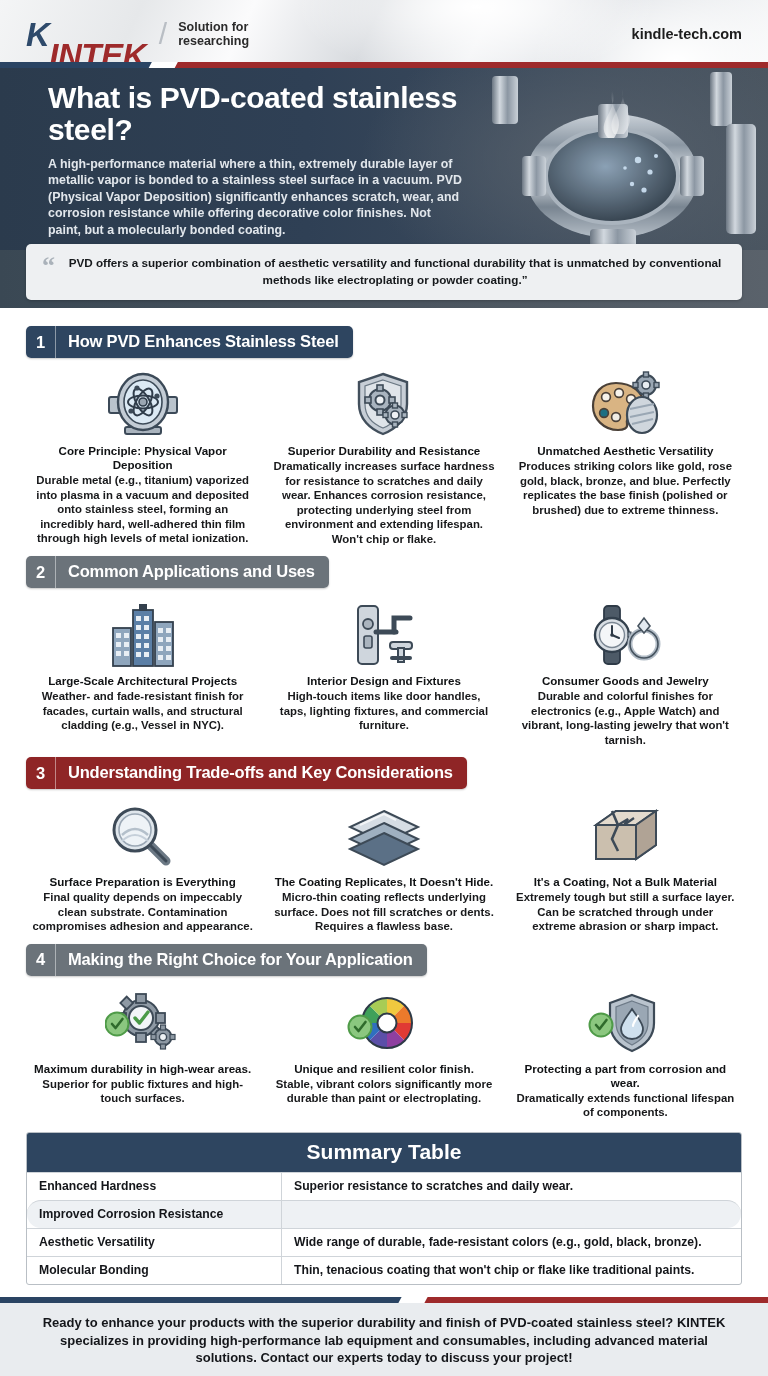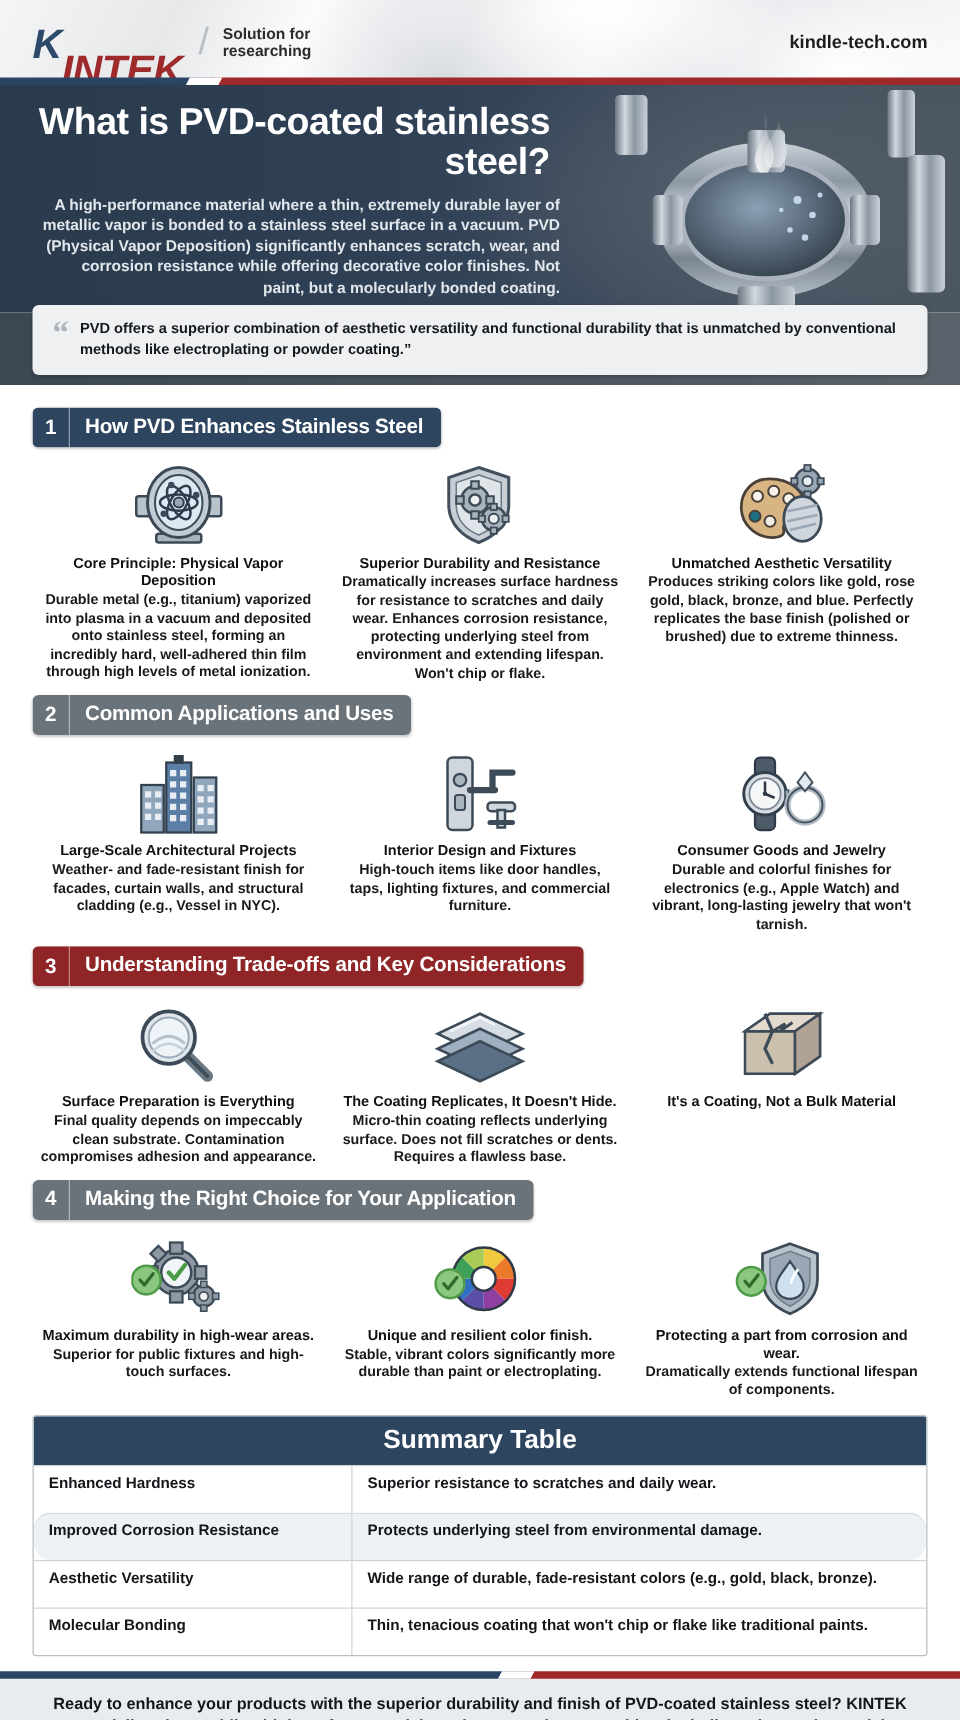--- a/index.html
+++ b/index.html
@@ -39,22 +39,21 @@
   .rule .red  { position:absolute; left:168px; top:0; right:0; height:7px; background:#9e2a2b; }
   .rule .notch{ position:absolute; left:150px; top:0; width:26px; height:7px; background:#ffffff; transform:skewX(-28deg); }
 
   
   .hero {
     position:relative; height:182px; width:100%;
     background:
       radial-gradient(ellipse 340px 200px at 78% 50%, #56606b 0%, rgba(60,70,82,0) 70%),
       linear-gradient(90deg,#2b3b4d 0%,#2f4055 40%,#3b4a5c 70%,#4a5560 100%);
     overflow:hidden;
-    padding: 14px 0 0 30px;
-    text-align: right;
+    padding: 14px 0 0 48px;
   }
   .hero-img {
     position:absolute; right:6px; top:-4px; width:300px; height:190px; opacity:0.96;
   }
   .hero h1 {
     position:relative; z-index:2;
     color:#ffffff; font-size:30px; line-height:1.06; font-weight:800;
     letter-spacing:-0.4px; max-width:410px;
   }
   .hero p {
@@ -67,21 +66,21 @@
   .quote-band { position:relative; height:58px; background:#3d4b58;
     background: linear-gradient(90deg,#3a4854 0%,#4b555f 55%,#5a626b 100%); }
   .quote {
     position:absolute; left:26px; right:26px; top:-6px;
     background:#eef0f2; border-radius:5px;
     padding:11px 16px 12px 16px;
     display:flex; gap:9px; align-items:flex-start;
     box-shadow:0 1px 3px rgba(0,0,0,.22);
   }
   .quote-mark { color:#aab2ba; font-size:26px; line-height:.85; font-weight:800; font-family:"Liberation Serif", serif; }
-  .quote-text { font-size:11.7px; line-height:1.42; color:#16191c; font-weight:600; }
+  .quote-text { font-size:11.7px; line-height:1.42; color:#16191c; font-weight:600;text-align:center; }
 
   
   .body { padding: 8px 26px 0 26px; }
 
   .sec-head {
     display:inline-flex; align-items:stretch; border-radius:5px; overflow:hidden;
     margin: 10px 0 6px 0; box-shadow:0 1px 2px rgba(0,0,0,.22);
   }
   .sec-num {
     width:30px; display:flex; align-items:center; justify-content:center;
@@ -105,21 +104,21 @@
   .table { margin-top:12px; border:1px solid #b9bfc5; border-radius:3px; overflow:hidden; }
   .table-title {
     background:#2e4560; color:#fff; text-align:center;
     font-size:21px; font-weight:800; padding:7px 0 8px 0;
   }
   .thead { display:grid; grid-template-columns:255px 1fr; background:#5a6b7d; }
   .thead div { color:#fff; font-size:12.4px; font-weight:700; text-align:center; padding:6px 0 7px 0; }
   .thead .th-prop { border-right:1px solid #98a4b0; }
   .trow { display:grid; grid-template-columns:255px 1fr; border-top:1px solid #cfd4d9; }
   .trow.alt { background:#eef1f4;border-radius:14px; }
-  .trow .c { font-size:12.2px; font-weight:600; color:#14161a; padding:6px 0 17px 12px; }
+  .trow .c { font-size:12.2px; font-weight:600; color:#14161a; padding:6px 0 7px 12px; }
   .trow .c1 { border-right:1px solid #cfd4d9; }
 
   
   .foot-rule { position:relative; height:6px; margin-top:12px; }
   .foot-rule .blue { position:absolute; left:0; top:0; width:420px; height:6px; background:#2a4463; }
   .foot-rule .red  { position:absolute; left:418px; top:0; right:0; height:6px; background:#9e2a2b; }
   .foot-rule .notch{ position:absolute; left:400px; top:0; width:26px; height:6px; background:#fff; transform:skewX(-28deg); }
 
   .cta { background:#e9ecef; padding:11px 40px 12px 40px; text-align:center; }
   .cta p { font-size:13px; font-weight:700; color:#14161a; line-height:1.36; }
@@ -408,20 +407,21 @@
             <path d="M8 20 L28 6 L68 6 L68 40 L48 54 L8 54 Z" fill="#cbbfae" stroke="#3d4a57" stroke-width="2"></path>
             <path d="M8 20 L48 20 L48 54" fill="none" stroke="#3d4a57" stroke-width="2"></path>
             <path d="M48 20 L68 6" fill="none" stroke="#3d4a57" stroke-width="2"></path>
             <path d="M8 20 L48 20 L68 6 L28 6 Z" fill="#e3dacd" stroke="#3d4a57" stroke-width="2"></path>
             <path d="M48 20 L68 6 L68 40 L48 54 Z" fill="#b0a395" stroke="#3d4a57" stroke-width="2"></path>
             <path d="M24 6 L30 20 L24 34 L30 46" fill="none" stroke="#3d4a57" stroke-width="2.6"></path>
             <path d="M30 20 L40 14 L36 20 L46 13" fill="none" stroke="#3d4a57" stroke-width="2.2"></path>
           </svg>
         </div>
         <div class="card-title">It's a Coating, Not a Bulk Material</div>
+        <div class="card-body">Extremely tough but still a surface layer. Can be scratched through under extreme abrasion or sharp impact.</div>
       </div>
     </div>
 
     
     <div class="sec-head sec-gray">
       <div class="sec-num">4</div>
       <div class="sec-title">Making the Right Choice for Your Application</div>
     </div>
     <div class="cards">
       <div class="card">
@@ -493,21 +493,20 @@
 
     
     <div class="table">
       <div class="table-title">Summary Table</div>
       <div class="trow">
         <div class="c c1">Enhanced Hardness</div>
         <div class="c">Superior resistance to scratches and daily wear.</div>
       </div>
       <div class="trow alt">
         <div class="c c1">Improved Corrosion Resistance</div>
-        <div class="c">Protects underlying steel from environmental damage.</div>
       </div>
       <div class="trow">
         <div class="c c1">Aesthetic Versatility</div>
         <div class="c">Wide range of durable, fade-resistant colors (e.g., gold, black, bronze).</div>
       </div>
       <div class="trow">
         <div class="c c1">Molecular Bonding</div>
         <div class="c">Thin, tenacious coating that won't chip or flake like traditional paints.</div>
       </div>
     </div>

